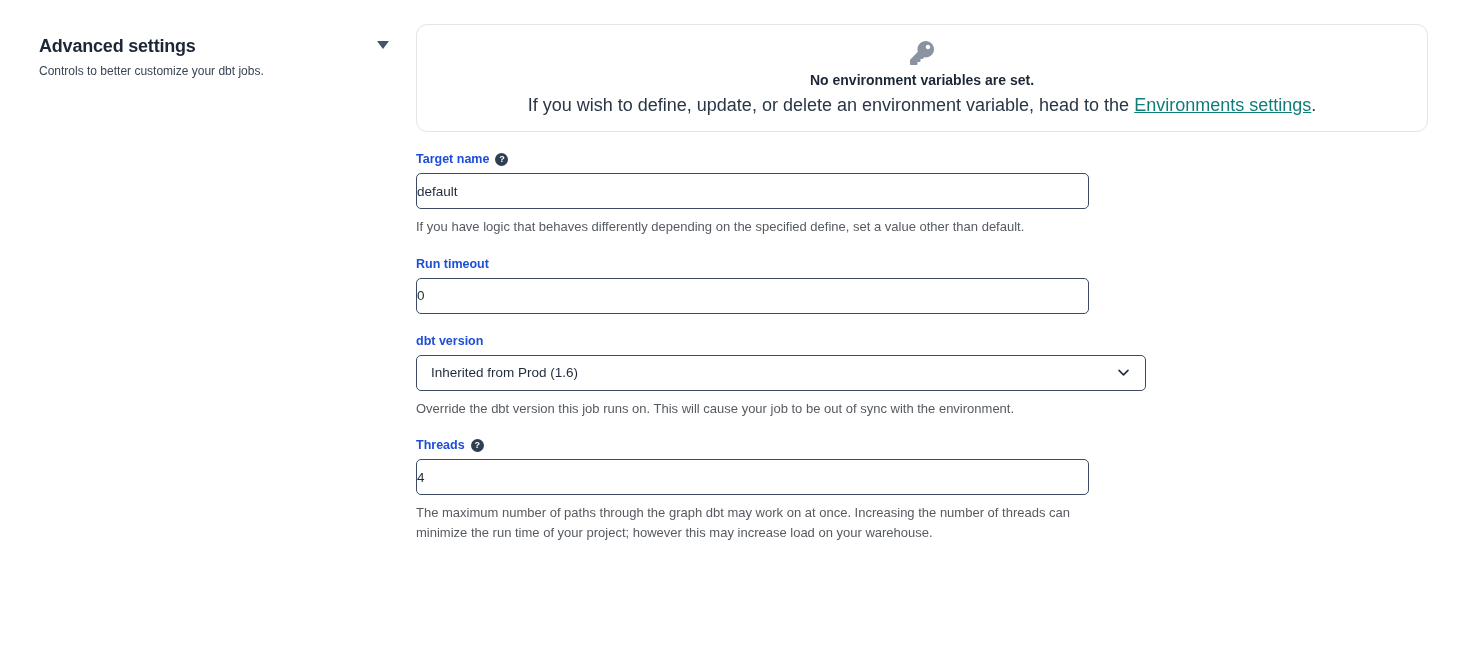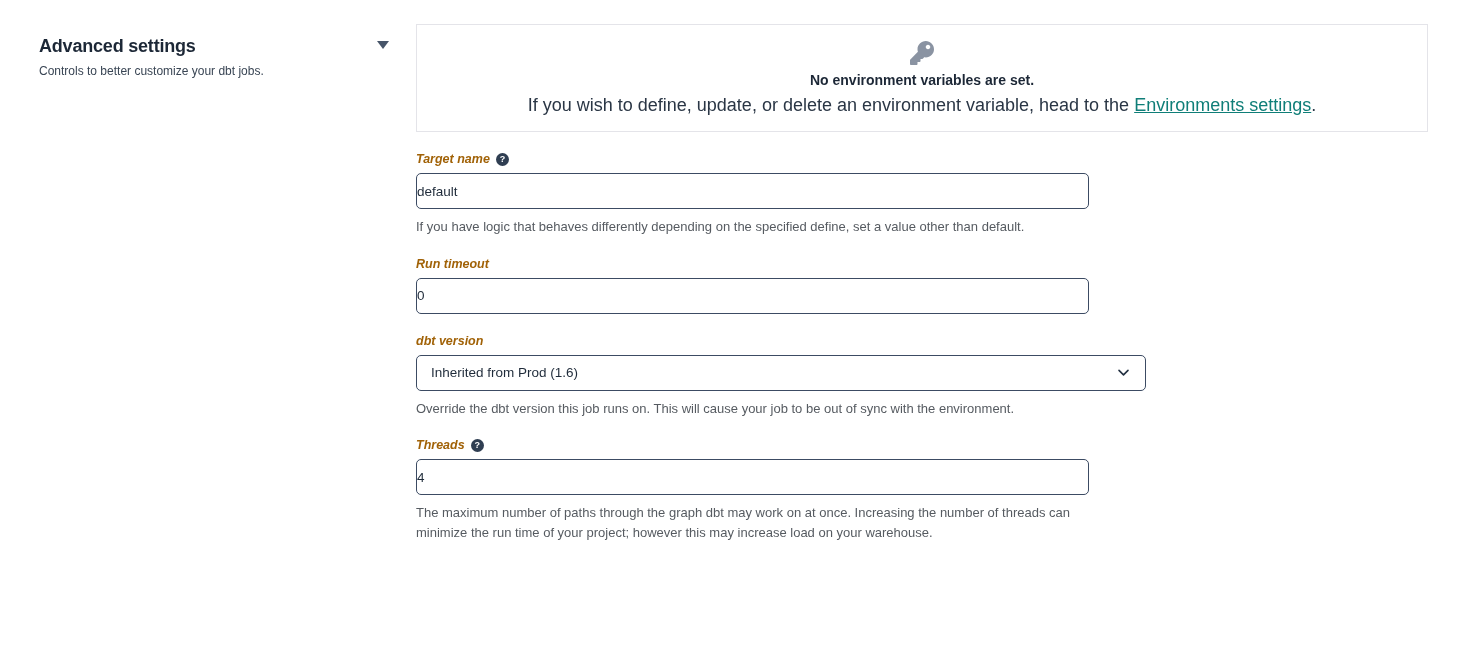--- a/index.html
+++ b/index.html
@@ -22,33 +22,33 @@
     border-left:6.5px solid transparent;
     border-right:6.5px solid transparent;
     border-top:8px solid #475569;
   }
 
   
   .main { position:absolute; left:416px; top:24px; width:1012px; }
 
   .env-panel {
     width:1012px; height:108px;
-    border:1px solid #e4e4e9; border-radius:0;
+    border:1px solid #e4e4e9; border-radius:11px;
     background:#ffffff; text-align:center; padding-top:16px;
   }
   .env-key-icon { display:inline-block; height:24px; }
   .env-heading { margin-top:3px; font-size:14px; font-weight:700; color:#1c2736; }
   .env-body { margin-top:7px; font-size:18px; color:#2a3645; }
   .env-link { color:#0f7e78; text-decoration:underline; cursor:pointer; }
 
   
   .form { margin-top:20px; width:673px; }
   .field-group { margin-bottom:20px; }
   .label-row { display:flex; align-items:center; gap:6px; margin-bottom:7px; }
-  .field-label { font-size:12.5px; font-weight:700; color:#a16207; line-height:14px;font-style:italic; }
+  .field-label { font-size:12.5px; font-weight:700; color:#1d4ed8; line-height:14px; }
   .help-icon {
     width:13px; height:13px; border-radius:50%;
     background:#2f3e52; color:#ffffff;
     font-size:9px; font-weight:700; line-height:13px;
     display:inline-flex; align-items:center; justify-content:center;
     cursor:pointer; user-select:none;
   }
   .text-input {
     width:673px; height:36px;
     border:1px solid #3c4b63; border-radius:5px;

